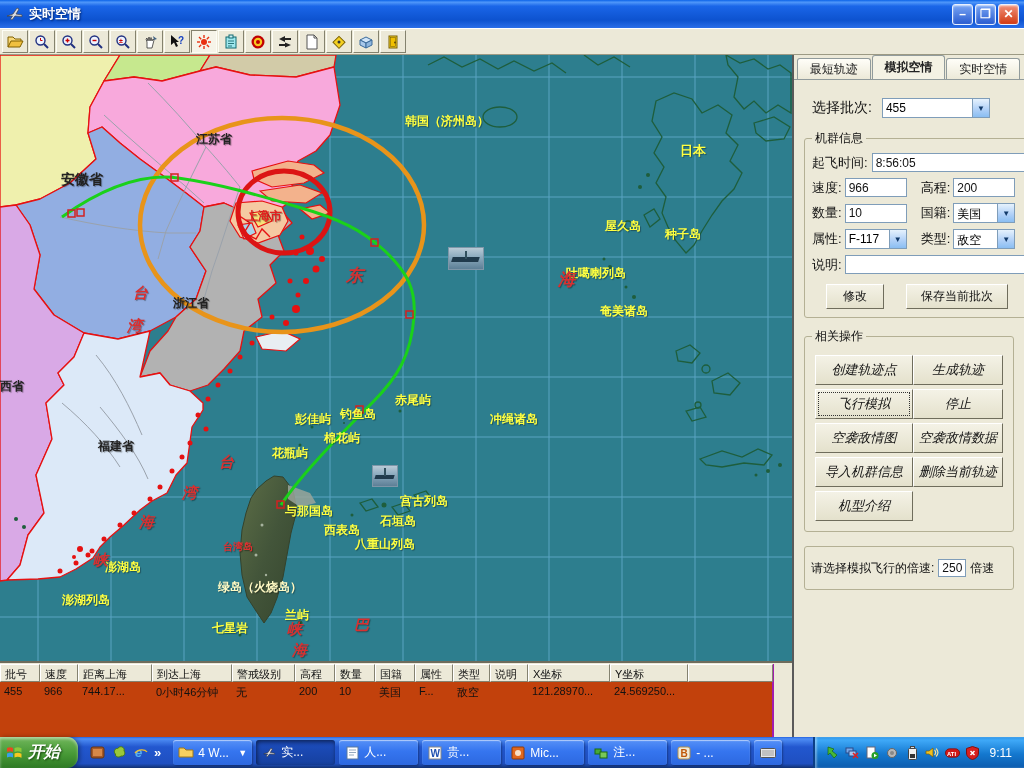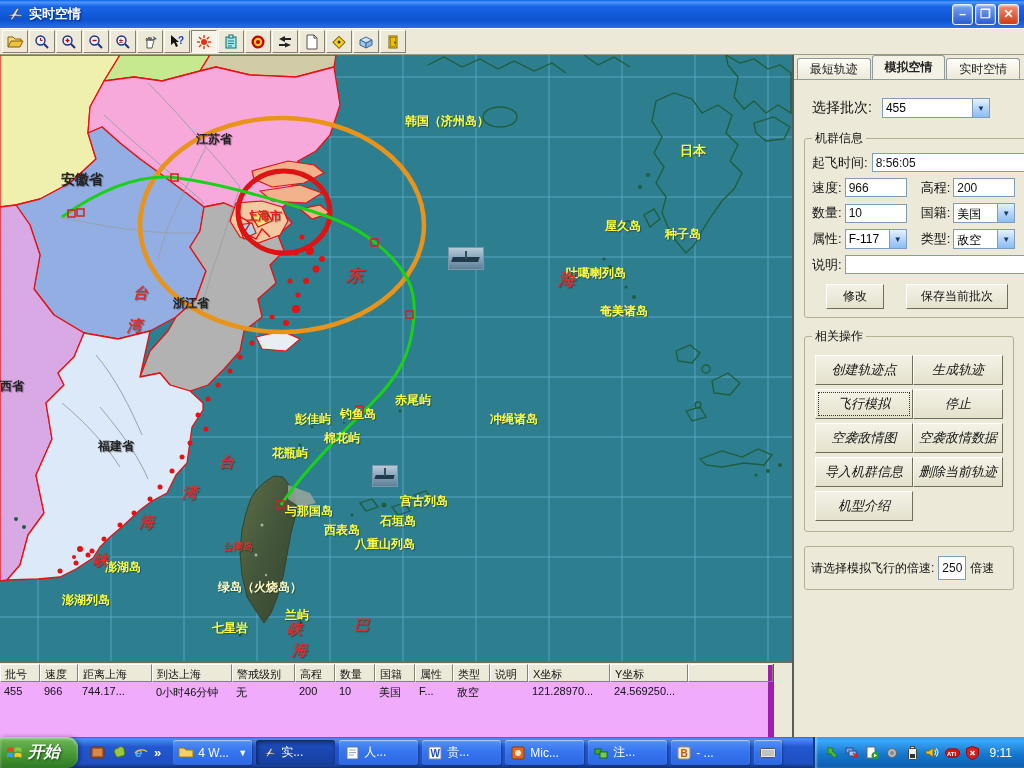--- a/index.html
+++ b/index.html
@@ -60,26 +60,26 @@
     border-color:#fff #6f6d5c #6f6d5c #fff;font-size:12px;color:#111;
     font-family:"Liberation Sans",sans-serif;display:inline-flex;align-items:center;justify-content:center;}
   .btnrow{display:flex;gap:22px;padding-left:14px;margin-top:10px;}
   .btn-modify{width:58px;height:25px;}
   .btn-save{width:102px;height:25px;}
   .ops-grid{display:grid;grid-template-columns:98px 90px;row-gap:4px;justify-content:center;padding:4px 0 2px 0;}
   .op{height:30px;font-size:13px;font-style:italic;}
   .op.focused{outline:1px dotted #333;outline-offset:-4px;}
   .speedbox{border:1px solid #b4b094;border-radius:3px;height:44px;display:flex;align-items:center;
     padding:0 6px;gap:4px;margin-top:14px;}
-  .speed-input{width:28px;height:24px;}
+  .speed-input{width:28px;height:18px;}
 
   
   .btm{position:absolute;top:661px;left:0;width:792px;height:76px;background:#ece9d8;
     border-top:2px solid #6e6c5c;}
-  .tbl{position:absolute;left:0;top:1px;width:774px;height:74px;background:#f0abfc;border-right:6px solid #a21caf;}
+  .tbl{position:absolute;left:0;top:1px;width:774px;height:74px;background:#c2410c;border-right:2px solid #a21caf;}
   .hrow{display:flex;height:18px;background:#ece9d8;}
   .hcell{flex:none;border-top:1px solid #fff;border-left:1px solid #fff;border-right:1px solid #848270;
     border-bottom:1px solid #848270;font-size:11px;color:#111;padding:2px 4px;white-space:nowrap;overflow:hidden;}
   .drow{display:flex;height:16px;margin-top:2px;}
   .dcell{flex:none;font-size:11px;color:#111;padding:1px 4px;white-space:nowrap;overflow:hidden;}
 
   
   .task{position:absolute;top:737px;left:0;width:1024px;height:31px;
     background:linear-gradient(180deg,#2663e0 0%,#4e8ef5 6%,#2257cf 32%,#1f4fc0 86%,#123170 100%);
     display:flex;align-items:center;}

